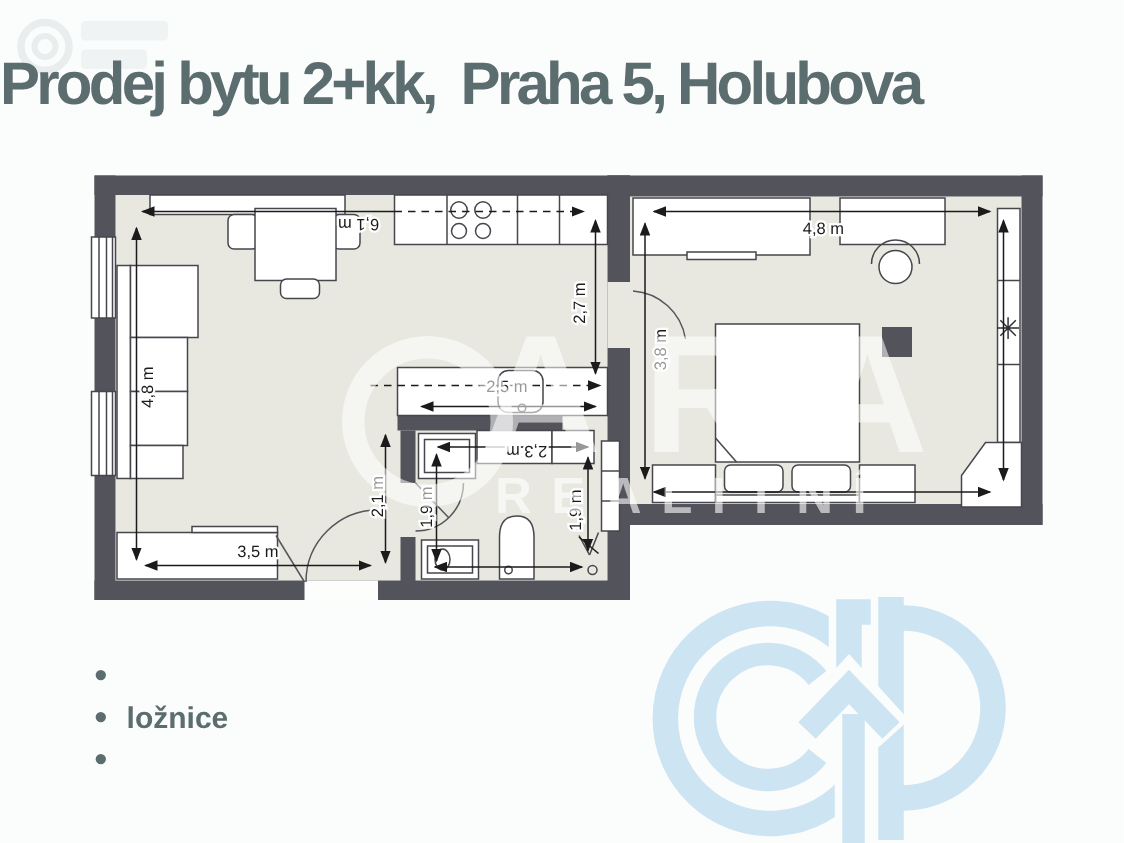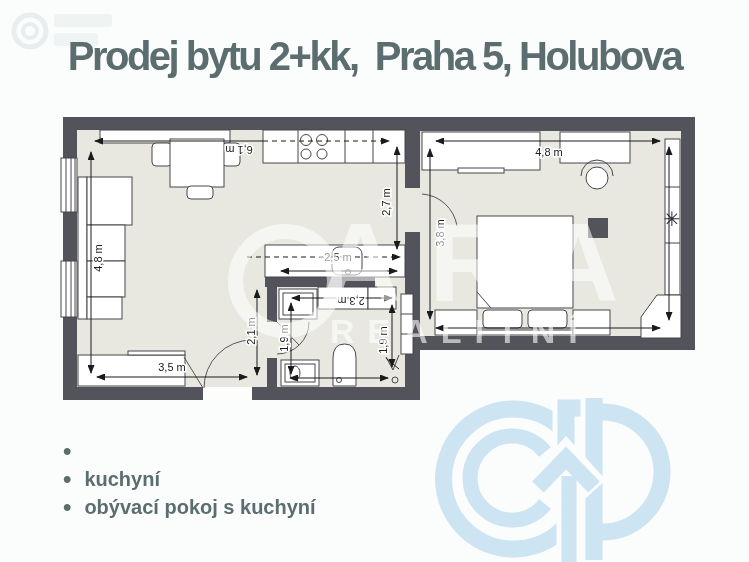--- a/index.html
+++ b/index.html
@@ -1,18 +1,18 @@
 <!DOCTYPE html>
 <html><head>
 <meta charset="utf-8">
 <style>
   html,body{margin:0;padding:0;}
   .canvas{position:relative;width:749px;height:562px;background:#fbfcfc;overflow:hidden;
           font-family:"Liberation Sans",sans-serif;}
-  .title{position:absolute;top:34px;left:0;width:749px;margin:0;text-align:center;
+  .title{position:absolute;top:34px;left:0;width:749px;margin:0;
          font-size:40px;font-weight:700;letter-spacing:-2.5px;color:#5c6d6f;white-space:pre;}
   .plan{position:absolute;left:58px;top:110px;}
   .plan text.dim{font-family:"Liberation Sans",sans-serif;font-size:11px;fill:#1b1b1b;
                  text-anchor:middle;paint-order:stroke;stroke:#ffffff;stroke-width:3px;}
   .plan .furn{fill:#ffffff;stroke:#46464c;stroke-width:1;}
   .plan .thin{fill:none;stroke:#46464c;stroke-width:1;}
   .plan .dimline{stroke:#1b1b1b;stroke-width:1;fill:none;}
   .plant-glyph{font-family:"DejaVu Sans","Liberation Sans",sans-serif;font-size:20px;fill:#2e2e33;text-anchor:middle;}
   .wm-letters{position:absolute;left:292px;top:198px;font-size:112px;font-weight:700;
               letter-spacing:28px;color:rgba(255,255,255,0.55);pointer-events:none;margin-left:28px;}
@@ -216,25 +216,24 @@
   <div class="wm-ring"></div>
   <div class="wm-letters">ARA</div>
   <div class="wm-word">REALITNÍ</div>
 
   <ul class="features">
     <li>
       <span class="bullet">•</span>
     </li>
     <li>
       <span class="bullet">•</span>
-      <span>kuchyní</span>
+      <span>ložnice</span>
     </li>
     <li>
       <span class="bullet">•</span>
-      <span>obývací pokoj s kuchyní</span>
     </li>
   </ul>
 
   <svg class="logo" width="314" height="172" viewBox="0 0 314 172">
     <g fill="none" stroke="#cde4f2">
       <path d="M135,45 A70,70 0 1 0 135,133" stroke-width="17"></path>
       <path d="M112,62 A42,42 0 1 0 112,114" stroke-width="15"></path>
       <path d="M133,58 L133,18 L163,18" stroke="#fbfcfc" stroke-width="27"></path>
       <path d="M133,58 L133,18 L163,18" stroke-width="17"></path>
       <path d="M161,8 L161,170" stroke="#fbfcfc" stroke-width="27"></path>

